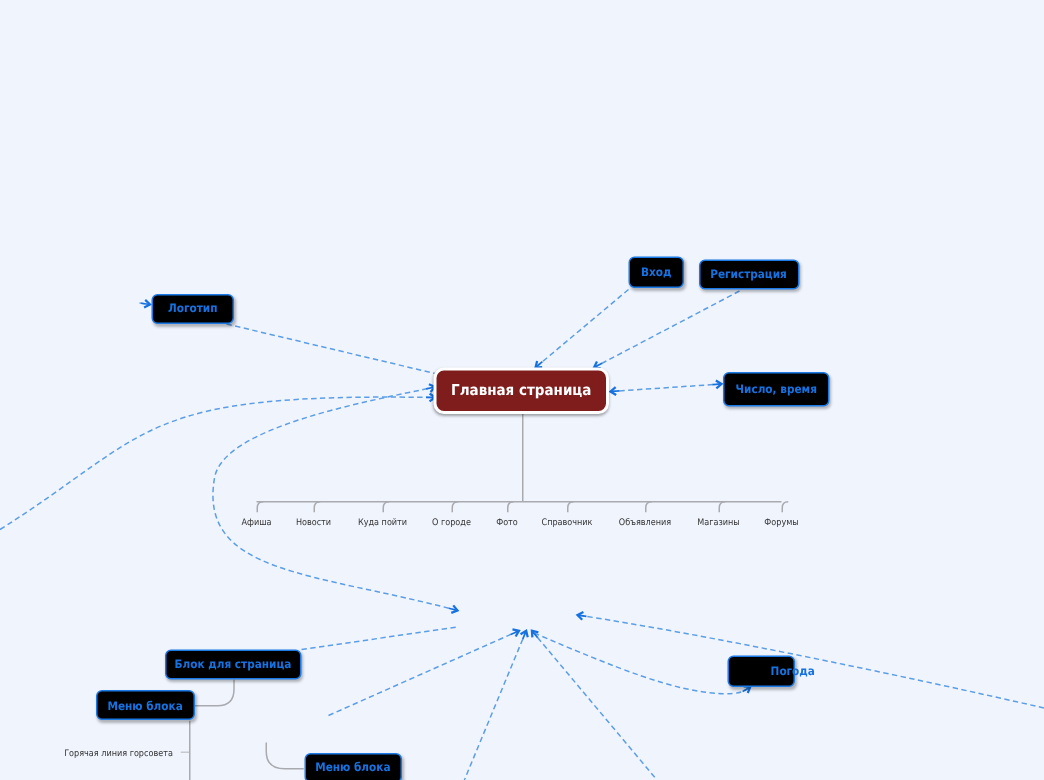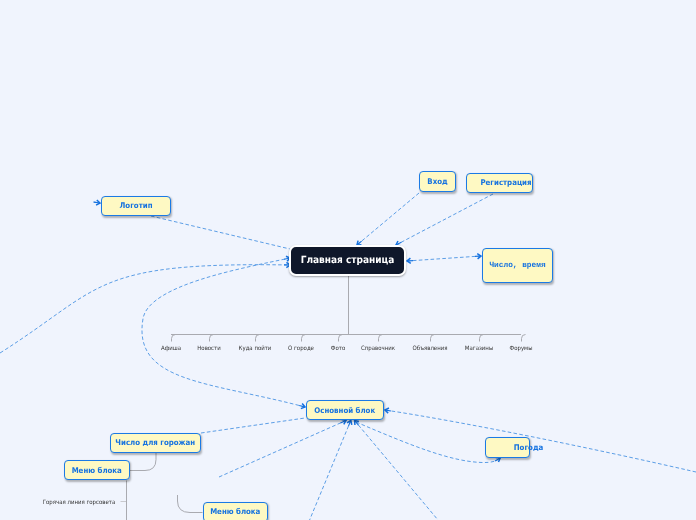--- a/index.html
+++ b/index.html
@@ -1,22 +1,22 @@
 <!DOCTYPE html>
 <html><head>
 <meta charset="utf-8">
 <style>
   html,body{margin:0;padding:0;}
   body{-webkit-font-smoothing:antialiased;-moz-osx-font-smoothing:grayscale;text-rendering:geometricPrecision;width:696px;height:520px;overflow:hidden;background:#f0f4fd;font-family:"DejaVu Sans Condensed","DejaVu Sans",sans-serif;}
   #stage{position:relative;width:696px;height:520px;}
   svg.edges{position:absolute;left:0;top:0;width:696px;height:520px;}
   .node{position:absolute;box-sizing:border-box;display:flex;align-items:center;justify-content:center;
     border-radius:4px;white-space:nowrap;font-weight:bold;-webkit-font-smoothing:antialiased;}
-  .n-root{background:#0f172a;color:#fff;font-size:10px;border:2px solid #fff;border-radius:7px;box-shadow:0 1px 2px rgba(0,0,0,.35);}
-  .n-sub{background:#fef9c3;color:#1572e0;font-size:7.8px;border:1.6px solid #1b7ae5;border-radius:4px;box-shadow:1px 1.5px 2px rgba(0,0,0,.28);}
+  .n-root{background:#7f1d1d;color:#fff;font-size:10px;border:2px solid #fff;border-radius:7px;box-shadow:0 1px 2px rgba(0,0,0,.35);}
+  .n-sub{background:#000000;color:#1572e0;font-size:7.8px;border:1.6px solid #1b7ae5;border-radius:4px;box-shadow:1px 1.5px 2px rgba(0,0,0,.28);}
   .mlabel{position:absolute;font-size:6px;color:#333;font-weight:normal;white-space:nowrap;
     transform:translateX(-50%);font-family:"DejaVu Sans Condensed","DejaVu Sans",sans-serif;}
 </style>
 </head>
 <body>
 
 <div id="stage">
   <svg class="edges" viewBox="0 0 696 520">
       <path d="M 348.5,276 L 348.5,334.5" fill="none" stroke="#a9aab0" stroke-width="1"></path>
       <path d="M 171,334.5 L 521,334.5" fill="none" stroke="#a9aab0" stroke-width="1"></path>
@@ -73,37 +73,34 @@
       <path d="M 479.5,341.5 L 479.5,338.5 Q 479.5,334.5 483.5,334.5" fill="none" stroke="#a9aab0" stroke-width="1"></path>
       <path d="M 521.5,341.5 L 521.5,338.5 Q 521.5,334.5 525.5,334.5" fill="none" stroke="#a9aab0" stroke-width="1"></path>
     </svg>
 
   <div class="node n-root" style="left:289px;top:245px;width:117px;height:31px;">
       <span>Главная страница</span>
     </div>
   <div class="node n-sub" style="left:419px;top:171px;width:37px;height:21px;">
       <span>Вход</span>
     </div>
-  <div class="node n-sub" style="left:465.5px;top:172.5px;width:67px;height:20px;justify-content:flex-end;">
+  <div class="node n-sub" style="left:465.5px;top:172.5px;width:67px;height:20px;">
       <span>Регистрация</span>
     </div>
-  <div class="node n-sub" style="left:101px;top:195.5px;width:70px;height:20px;">
+  <div class="node n-sub" style="left:101px;top:195.5px;width:55px;height:20px;">
       <span>Логотип</span>
     </div>
-  <div class="node n-sub" style="left:482px;top:248px;width:71px;height:35px;font-family:Liberation Mono, monospace;">
+  <div class="node n-sub" style="left:482px;top:248px;width:71px;height:23px;">
       <span>Число, время</span>
-    </div>
-  <div class="node n-sub" style="left:305.5px;top:400px;width:78.5px;height:20px;">
-      <span>Основной блок</span>
     </div>
   <div class="node n-sub" style="left:485px;top:437px;width:45px;height:21px;padding-left:42px;">
       <span>Погода</span>
     </div>
   <div class="node n-sub" style="left:110px;top:432.5px;width:90.5px;height:20px;">
-      <span>Число для горожан</span>
+      <span>Блок для страница</span>
     </div>
   <div class="node n-sub" style="left:64px;top:460px;width:65.5px;height:20px;">
       <span>Меню блока</span>
     </div>
   <div class="node n-sub" style="left:202.5px;top:501.5px;width:65.5px;height:20px;">
       <span>Меню блока</span>
     </div>
   <div class="mlabel" style="left:79px;top:499px;"><span>Горячая линия горсовета</span></div>
 
   <div id="menu-labels">

